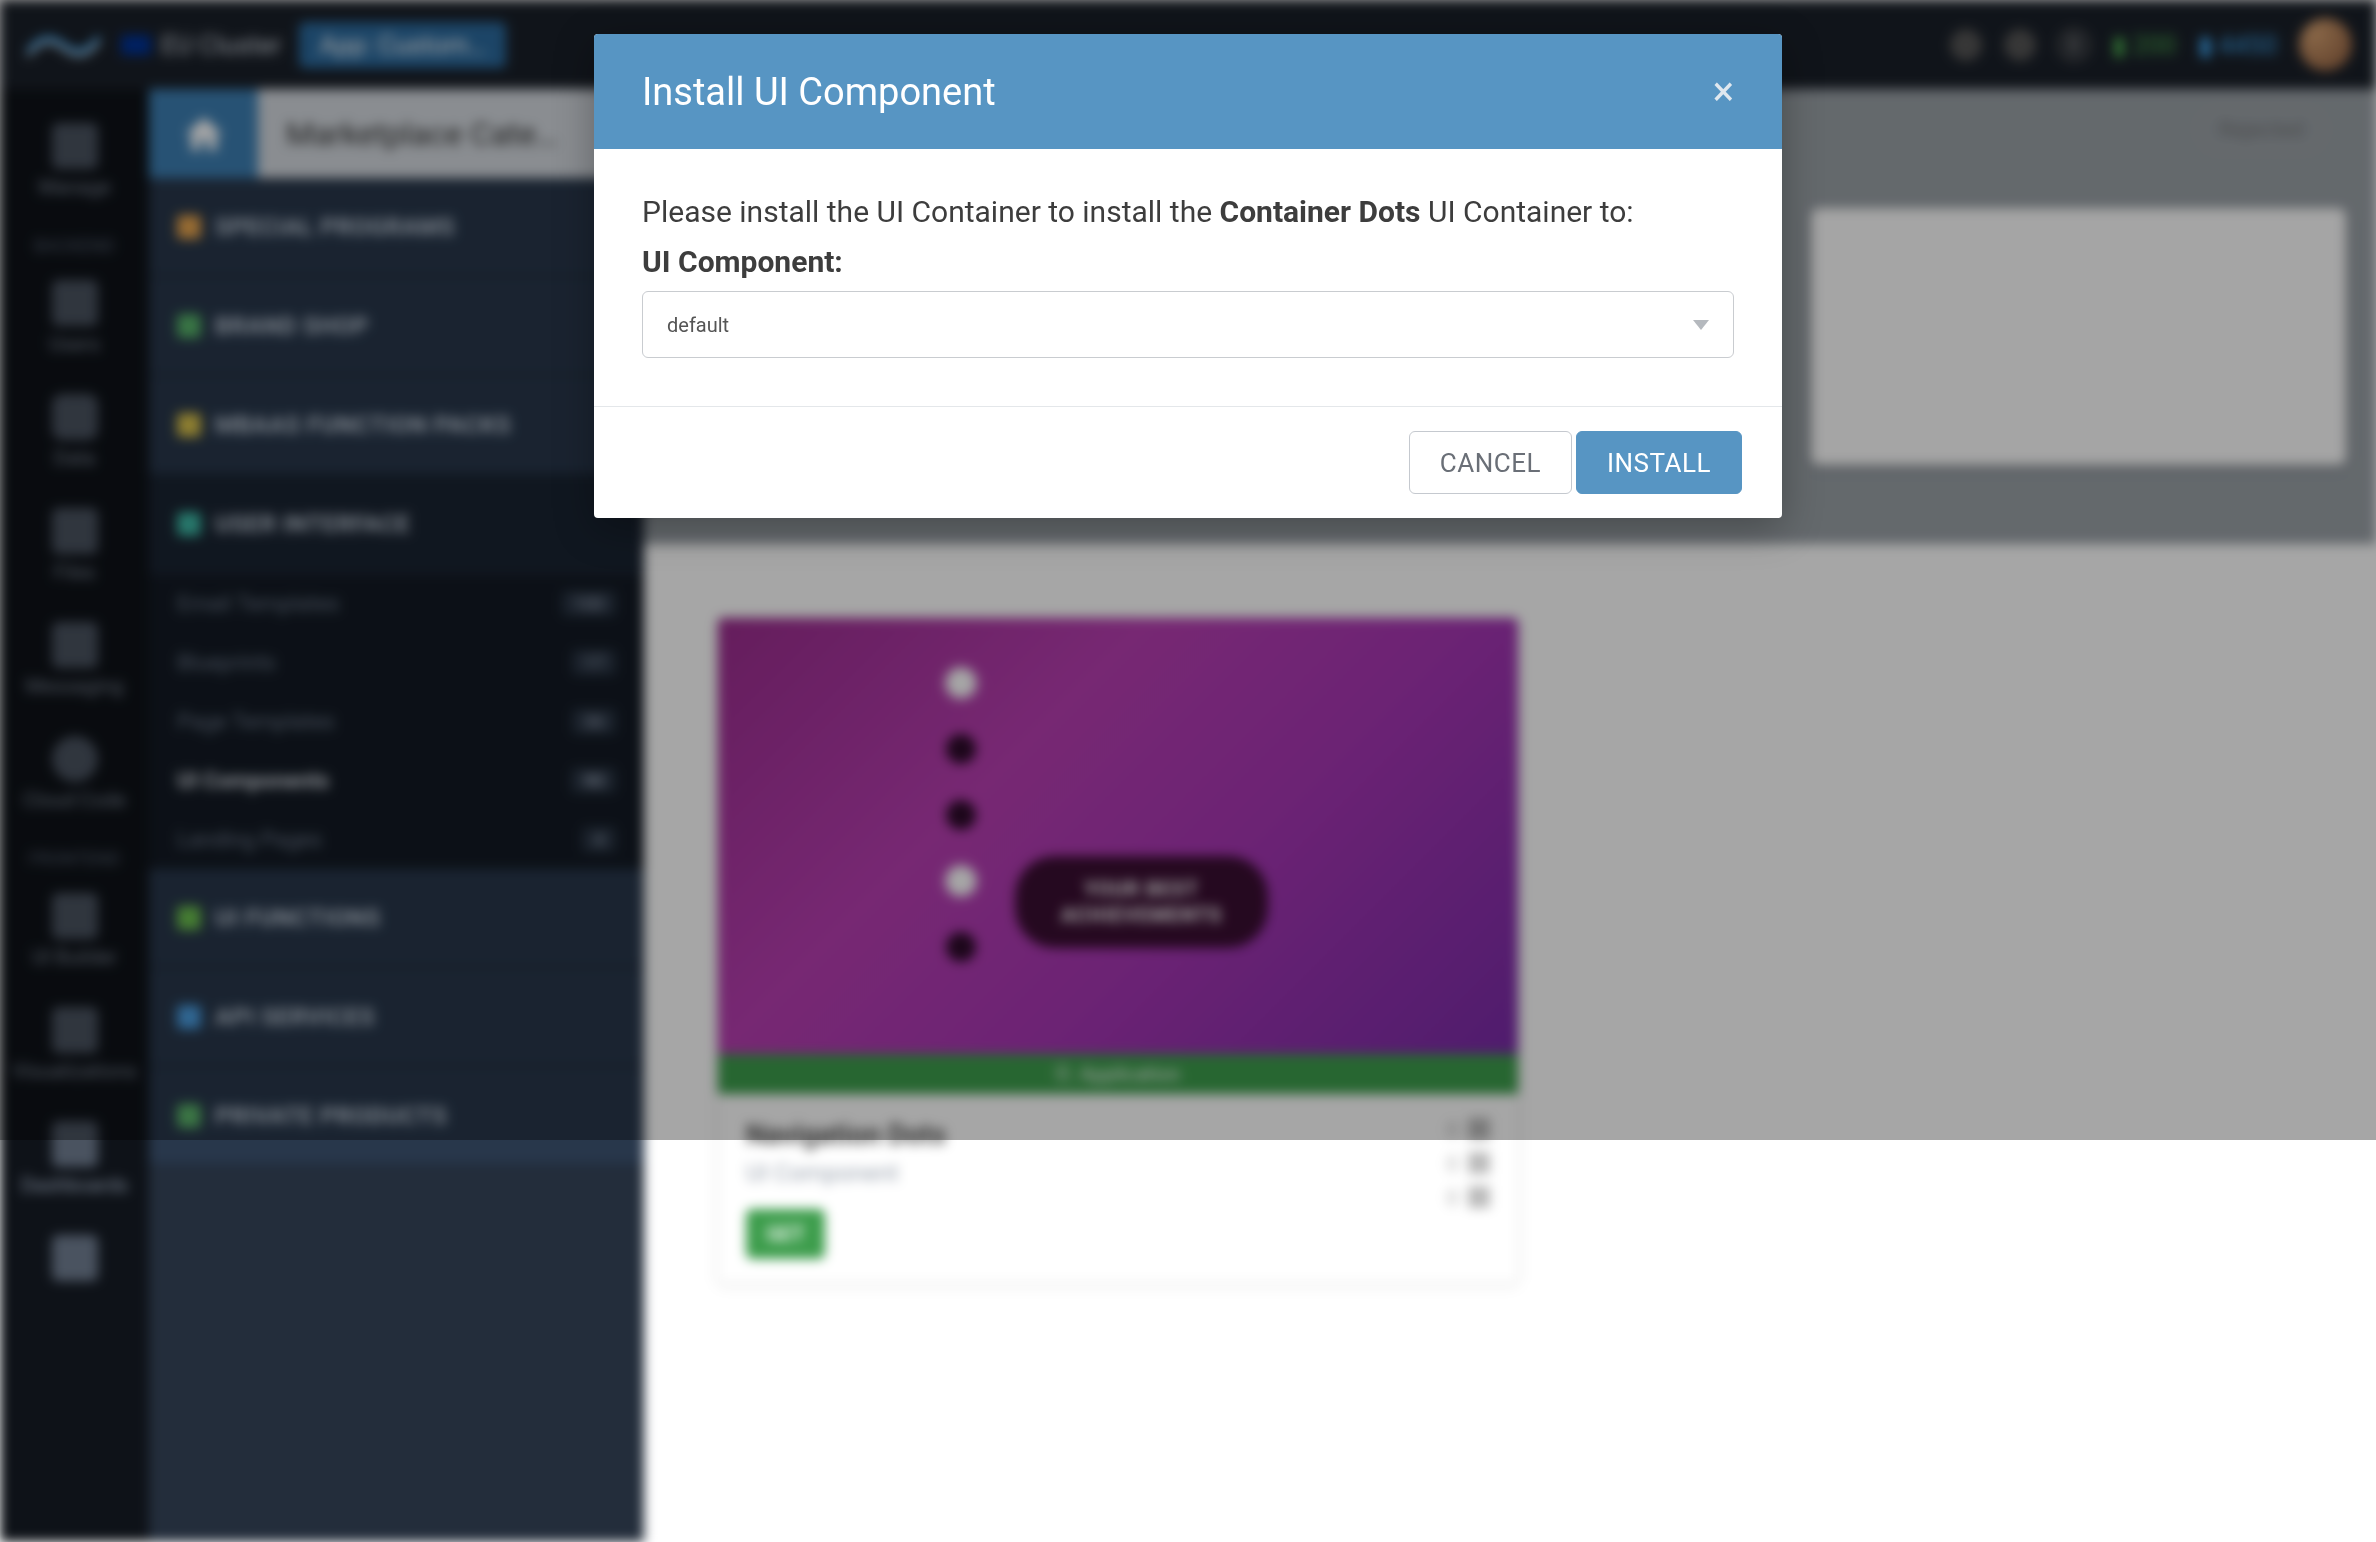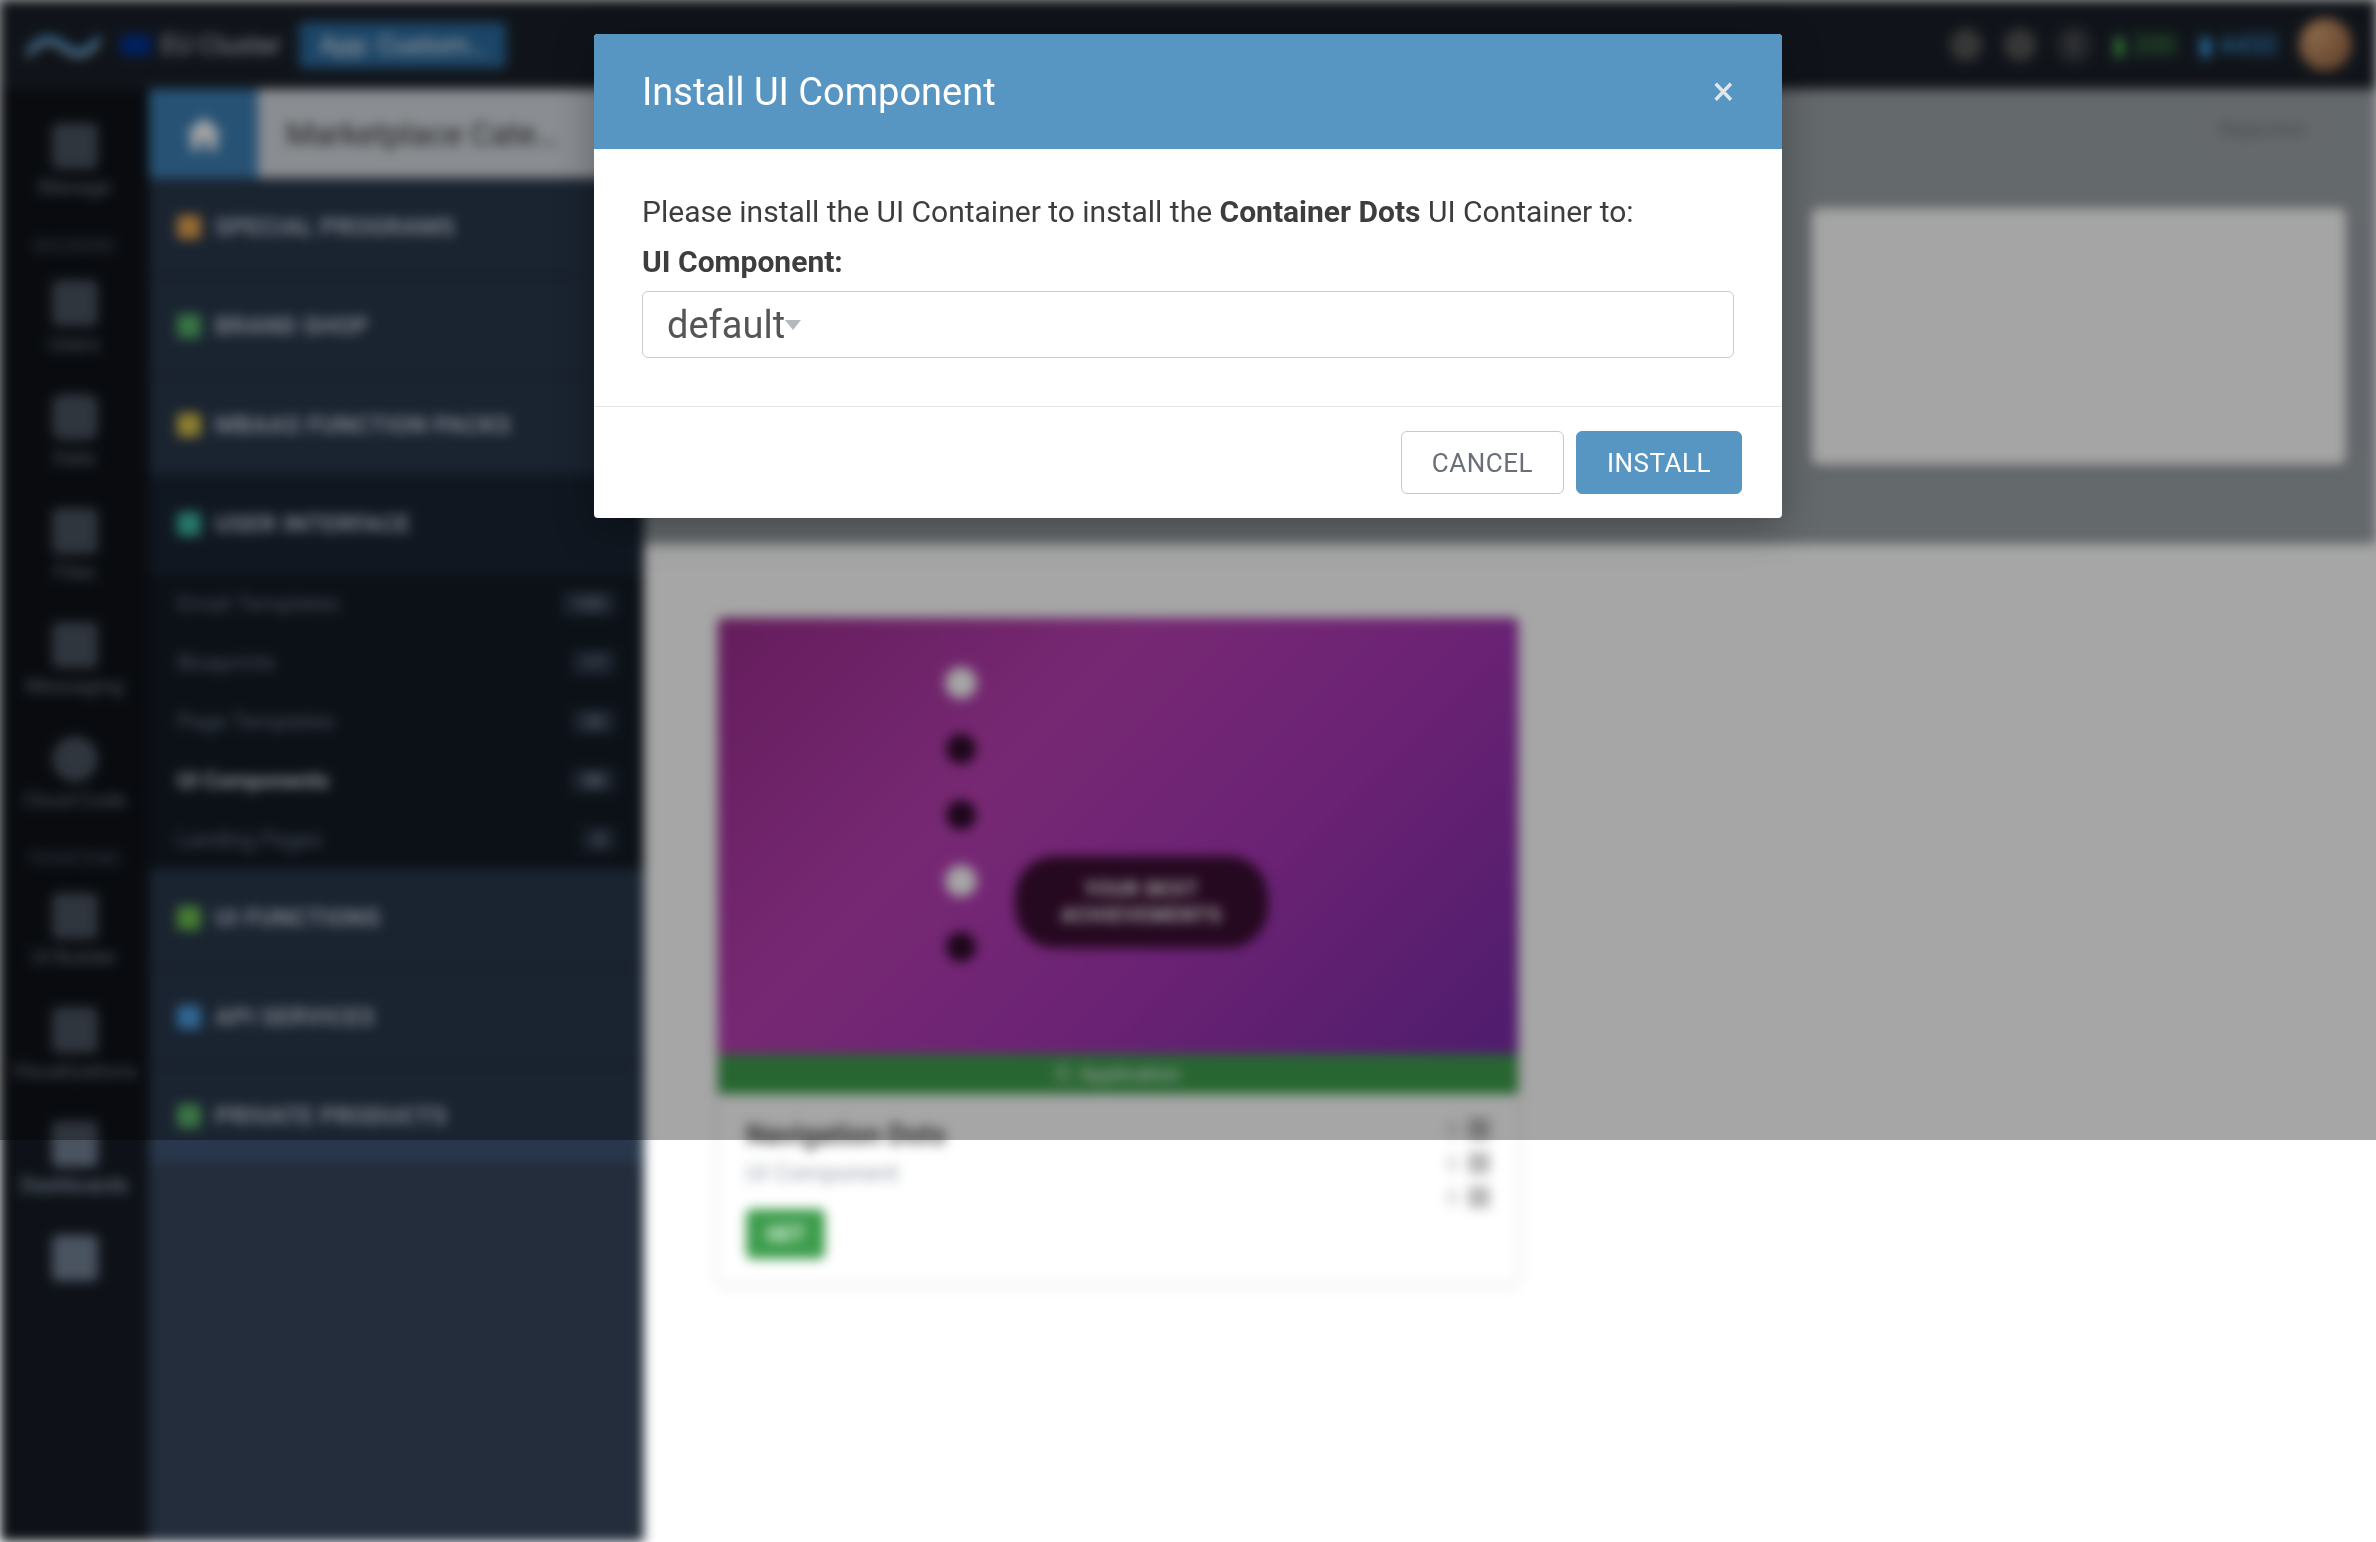--- a/index.html
+++ b/index.html
@@ -79,23 +79,23 @@
 
   
   .modal { position: absolute; top: 34px; left: 50%; transform: translateX(-50%); width: 1188px; background: #fff; box-shadow: 0 10px 40px rgba(0,0,0,0.3); border-radius: 4px; overflow: hidden; }
   .modal-header { background: #5795c3; height: 115px; display: flex; align-items: center; justify-content: space-between; padding: 0 48px; }
   .modal-title { color: #fff; font-size: 38px; font-weight: 400; }
   .modal-close { color: #e0e8ef; font-size: 40px; cursor: pointer; line-height: 1; }
   .modal-body { padding: 40px 48px 48px 48px; color: #3d3d3d; font-size: 30px; }
   .modal-body .line1 { margin-bottom: 10px; line-height: 1.5; }
   .modal-body .line1 b { font-weight: 700; }
   .ui-label { font-weight: 700; font-size: 30px; margin-bottom: 12px; margin-top: 6px; }
-  .select { height: 67px; border: 1px solid #c9ccd0; border-radius: 6px; display: flex; align-items: center; justify-content: flex-start; padding: 0 24px; color: #555; font-size: 38px; }
+  .select { height: 67px; border: 1px solid #c9ccd0; border-radius: 6px; display: flex; align-items: center; justify-content: space-between; padding: 0 24px; color: #555; font-size: 20px; }
   .select .caret { width: 0; height: 0; border-left: 8px solid transparent; border-right: 8px solid transparent; border-top: 10px solid #b5b9be; }
-  .modal-footer { border-top: 1px solid #e4e7ea; padding: 24px 40px; display: flex; justify-content: flex-end; gap: 12px; }
+  .modal-footer { border-top: 1px solid #e4e7ea; padding: 24px 40px; display: flex; justify-content: flex-end; gap: 4px; }
   .btn { height: 63px; padding: 0 30px; border-radius: 6px; font-size: 26px; display: flex; align-items: center; justify-content: center; letter-spacing: 0.5px; }
   .btn-cancel { background: #fff; color: #6a6f77; border: 1px solid #c5c9cf; }
   .btn-install { background: #5795c3; color: #fff; border: 1px solid #5795c3; }
 </style>
 </head>
 <body>
 
 <div class="viewport">
 
   <div class="app-bg">

